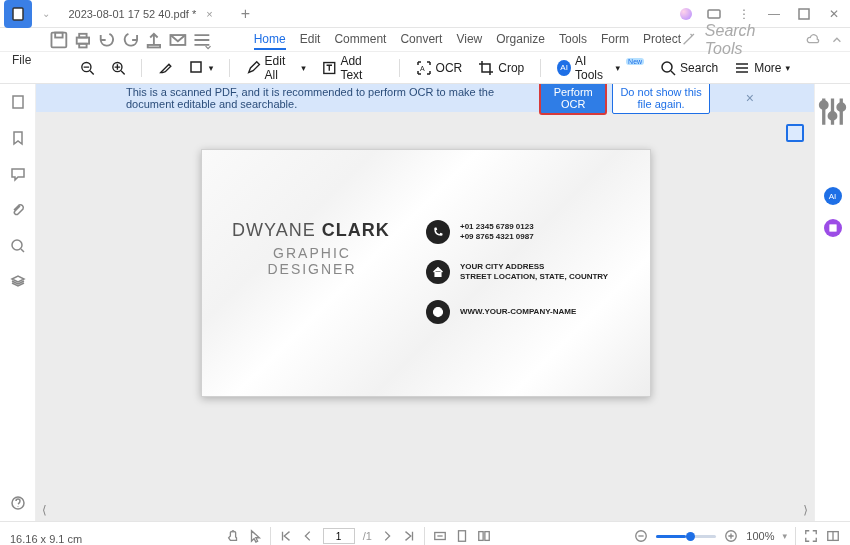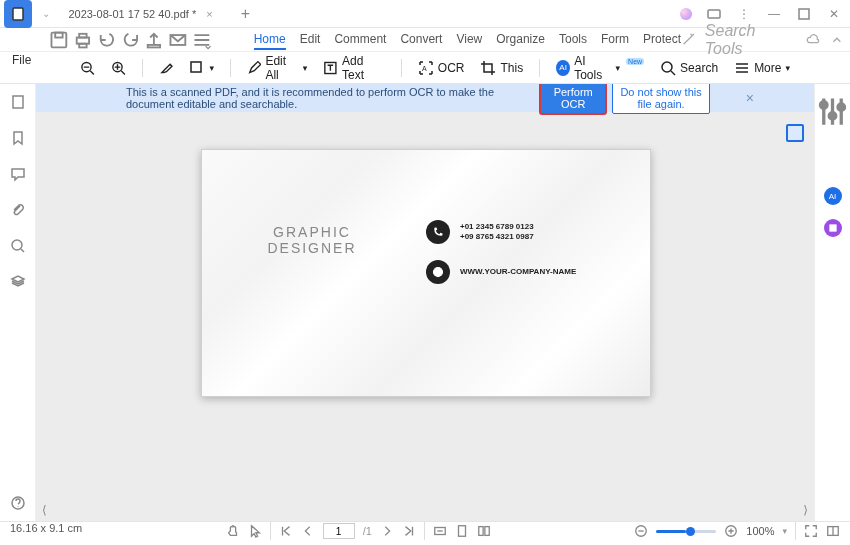--- a/index.html
+++ b/index.html
@@ -62,21 +62,21 @@
   .cicon { width: 24px; height: 24px; background: #222; border-radius: 50%; display: flex; align-items: center; justify-content: center; color: #fff; flex: none;}
   .cicon svg { width: 12px; height: 12px; fill:#fff; }
   .ctext { font-size: 8px; color: #222; font-weight: 600; line-height: 1.3; }
   .crop-badge { position: absolute; right: 10px; top: 40px; width: 18px; height: 18px; border: 2px solid #1e6fe6; background: #dceafe; border-radius: 2px;}
 
   
   .scroll-l { position: absolute; left: 42px; bottom: 28px; color: #888; font-size: 12px;}
   .scroll-r { position: absolute; right: 42px; bottom: 28px; color: #888; font-size: 12px;}
 
   
-  .statusbar { position: absolute; bottom: 0; left: 0; right: 0; height: 24px; background: #fff; border-top: 1px solid #e5e5e5; display: flex; align-items: flex-start; padding: 0 10px; font-size: 11px; color: #555; gap: 10px; }
+  .statusbar { position: absolute; bottom: 0; left: 0; right: 0; height: 24px; background: #fff; border-top: 1px solid #e5e5e5; display: flex; align-items: flex-end; padding: 0 10px; font-size: 11px; color: #555; gap: 10px; }
   .statusbar .left { }
   .statusbar .center { margin-left: auto; display: flex; align-items: center; gap: 8px; }
   .statusbar .pageinput { width: 32px; height: 16px; border: 1px solid #ccc; text-align: center; font-size: 10px;}
   .statusbar .right { margin-left: auto; display: flex; align-items: center; gap: 8px; }
   .zoom-track { width: 60px; height: 3px; background: #cfd8e6; border-radius: 2px; position: relative; }
   .zoom-track::before { content:''; position:absolute; left:0; width:50%; height:100%; background:#1e6fe6; border-radius: 2px;}
   .zoom-thumb { position:absolute; left:50%; top:-3px; width:9px; height:9px; background:#1e6fe6; border-radius:50%;}
   .sicon-sm { width: 14px; height: 14px; color: #888;}
 
   svg { stroke: currentColor; fill: none; stroke-width: 1.5; }
@@ -207,21 +207,21 @@
       <svg viewBox="0 0 16 16">
         <path d="M2 2 H5 M2 2 V5 M14 2 H11 M14 2 V5 M2 14 H5 M2 14 V11 M14 14 H11 M14 14 V11"></path>
         <text x="4" y="11" font-size="7" fill="currentColor" stroke="none">A</text>
       </svg>
       <span>OCR</span>
     </div>
   <div class="rtool">
       <svg viewBox="0 0 16 16">
         <path d="M4 1 V12 H15 M1 4 H12 V15"></path>
       </svg>
-      <span>This</span>
+      <span>Crop</span>
     </div>
   <div class="vsep"></div>
   <div class="rtool">
       <span class="ai-chip">AI</span>
       <span>AI Tools</span>
       <span style="font-size:9px">▾</span>
       <span class="new-badge">New</span>
     </div>
   <div class="rtool">
       <svg viewBox="0 0 16 16">
@@ -274,34 +274,46 @@
         <button class="btn-primary">Perform OCR</button>
         <button class="btn-secondary">Do not show this file again.</button>
         <span class="closex">×</span>
       </div>
     </div>
 
     <div class="crop-badge"></div>
 
     <div class="card">
       <div class="card-left">
+        <div class="name">
+          <span>DWYANE</span> <span class="bold">CLARK</span>
+        </div>
         <div class="role">GRAPHIC DESIGNER</div>
       </div>
       <div class="card-right">
         <div class="contact">
           <div class="cicon">
               <svg viewBox="0 0 16 16">
                 <path d="M4 2 Q3 2 3 4 Q3 13 12 13 Q14 13 14 12 L14 10 L11 9 L10 11 Q6 10 5 6 L7 5 L6 2 Z" fill="#fff" stroke="none"></path>
               </svg>
             </div>
           <div class="ctext"><span>+01 2345 6789 0123</span><br><span>+09 8765 4321 0987</span></div>
         </div>
         <div class="contact">
           <div class="cicon">
               <svg viewBox="0 0 16 16">
+                <path d="M2 8 L8 2 L14 8 M4 7 V14 H12 V7" fill="#fff" stroke="#222" stroke-width="0"></path>
+                <path d="M2 8 L8 2 L14 8 M4 7 V14 H12 V7" stroke="#fff"></path>
+              </svg>
+            </div>
+          <div class="ctext"><span>YOUR CITY ADDRESS</span><br><span>STREET LOCATION, STATE, COUNTRY</span></div>
+        </div>
+        <div class="contact">
+          <div class="cicon">
+              <svg viewBox="0 0 16 16">
                 <circle cx="8" cy="8" r="6" stroke="#fff"></circle>
                 <path d="M2 8 H14 M8 2 Q12 8 8 14 Q4 8 8 2" stroke="#fff"></path>
               </svg>
             </div>
           <div class="ctext">WWW.YOUR-COMPANY-NAME</div>
         </div>
       </div>
     </div>
   </div>
 

